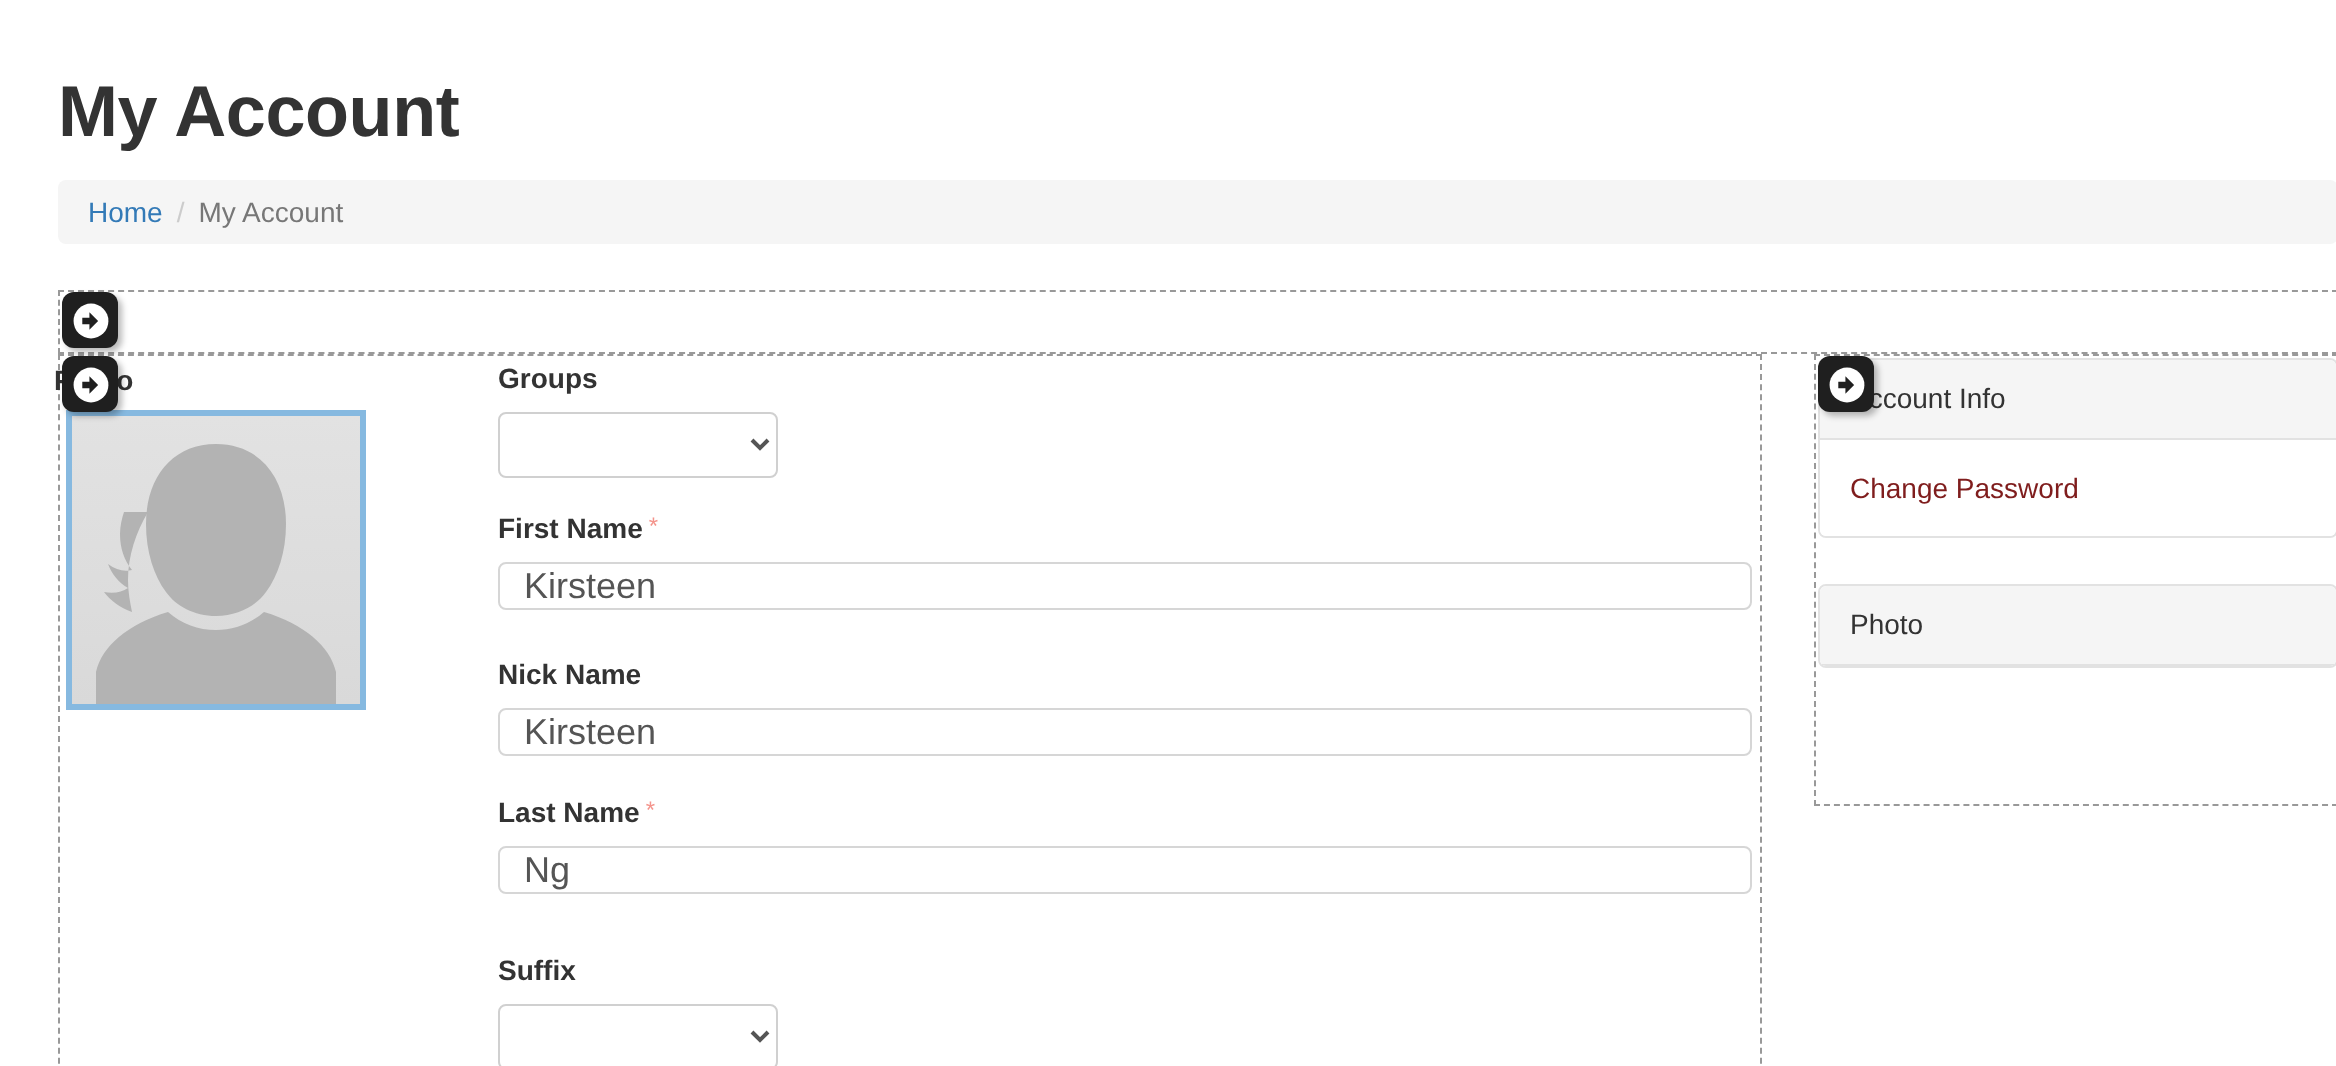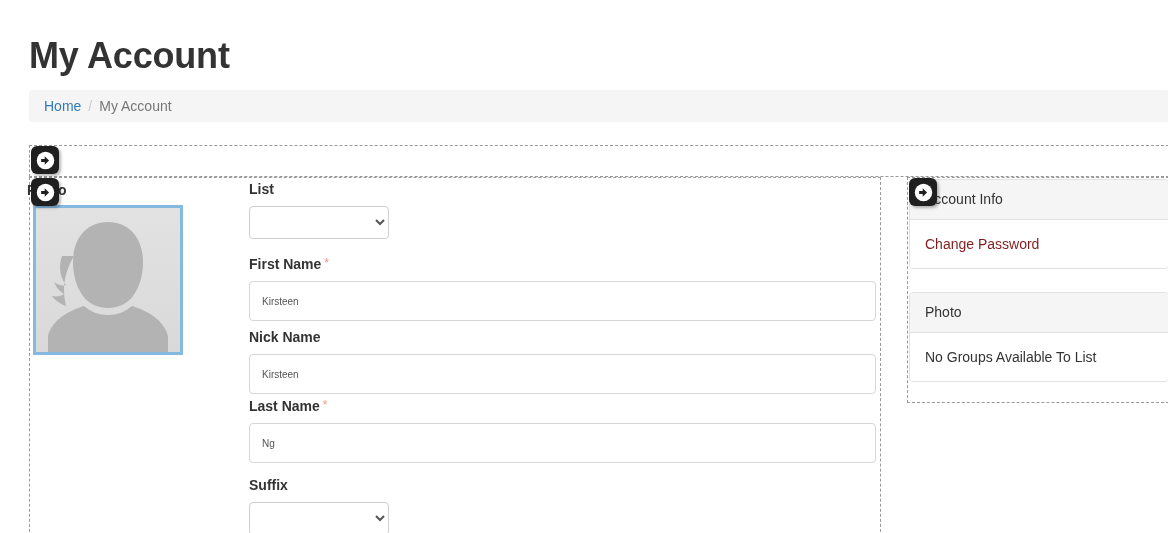--- a/index.html
+++ b/index.html
@@ -107,23 +107,23 @@
   .req {
     color: #f4948c;
     font-size: 12px;
     font-weight: normal;
     margin-left: 3px;
     vertical-align: 2px;
   }
   .text-input {
     display: block;
     width: 627px;
-    height: 40px;
+    height: 24px;
     padding: 6px 12px;
-    font-size: 10px;
+    font-size: 18px;
     font-family: "Liberation Sans", sans-serif;
     color: #555555;
     background: #ffffff;
     border: 1px solid #d6d6d6;
     border-radius: 4px;
     outline: none;
   }
   .select-input {
     display: block;
     width: 140px;
@@ -245,21 +245,21 @@
                  l 0 16 l 120 0 l 0 -16
                  c -3 -13 -16 -24 -36 -30
                  c -7 6 -15 9 -24 9
                  c -9 0 -17 -3 -24 -9 z"></path>
       </g>
     </svg>
   </div>
 
   <div class="field f-title">
     <div class="field-label">
-      <span>List</span>
+      <span>Groups</span>
     </div>
     <select class="select-input">
       <option></option>
     </select>
   </div>
 
   <div class="field f-first">
     <div class="field-label">
       <span>First Name</span><span class="req">*</span>
     </div>
@@ -291,21 +291,20 @@
 
   <div class="panel panel-account">
     <div class="panel-head">Account Info</div>
     <div class="panel-body">
       <a href="#">Change Password</a>
     </div>
   </div>
 
   <div class="panel panel-groups">
     <div class="panel-head">Photo</div>
-    <div class="panel-body">No Groups Available To List</div>
   </div>
 
   <div class="badge badge-1">
     <svg width="19" height="19" viewBox="0 0 24 24">
       <circle cx="12" cy="12" r="11" fill="#ffffff"></circle>
       <path d="M11 6.5 L16.5 12 L11 17.5 L11 14 L6.5 14 L6.5 10 L11 10 Z" fill="#1f1f1f"></path>
     </svg>
   </div>
 
   <div class="badge badge-2">

